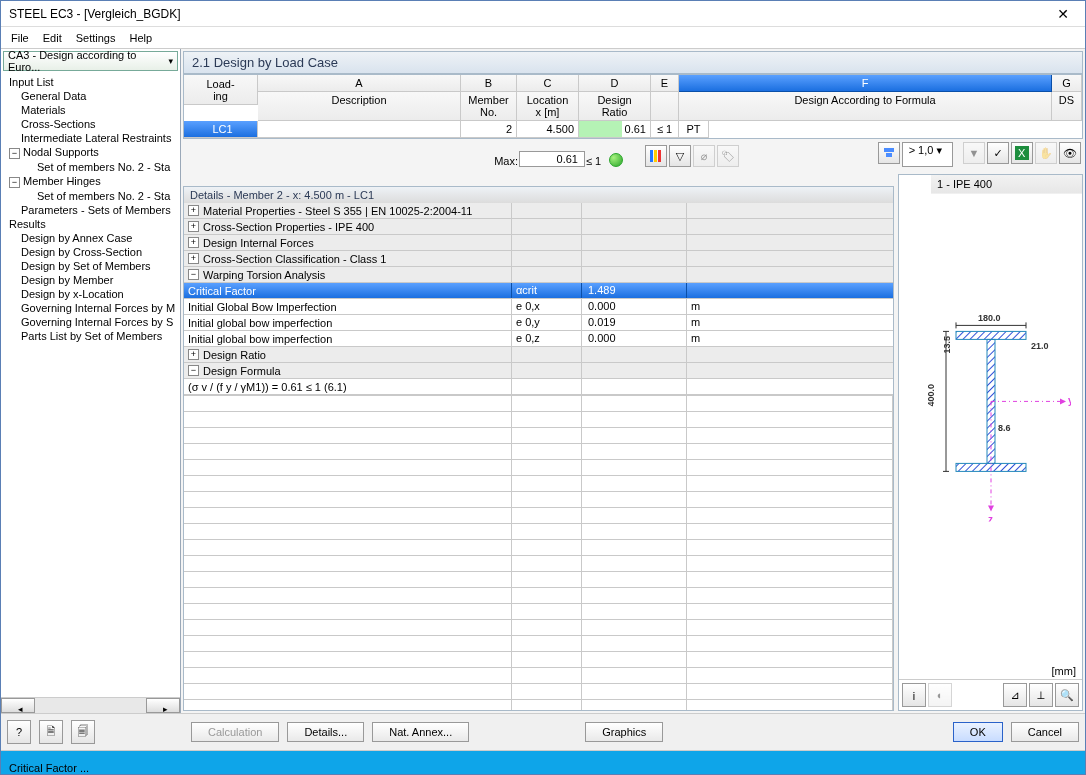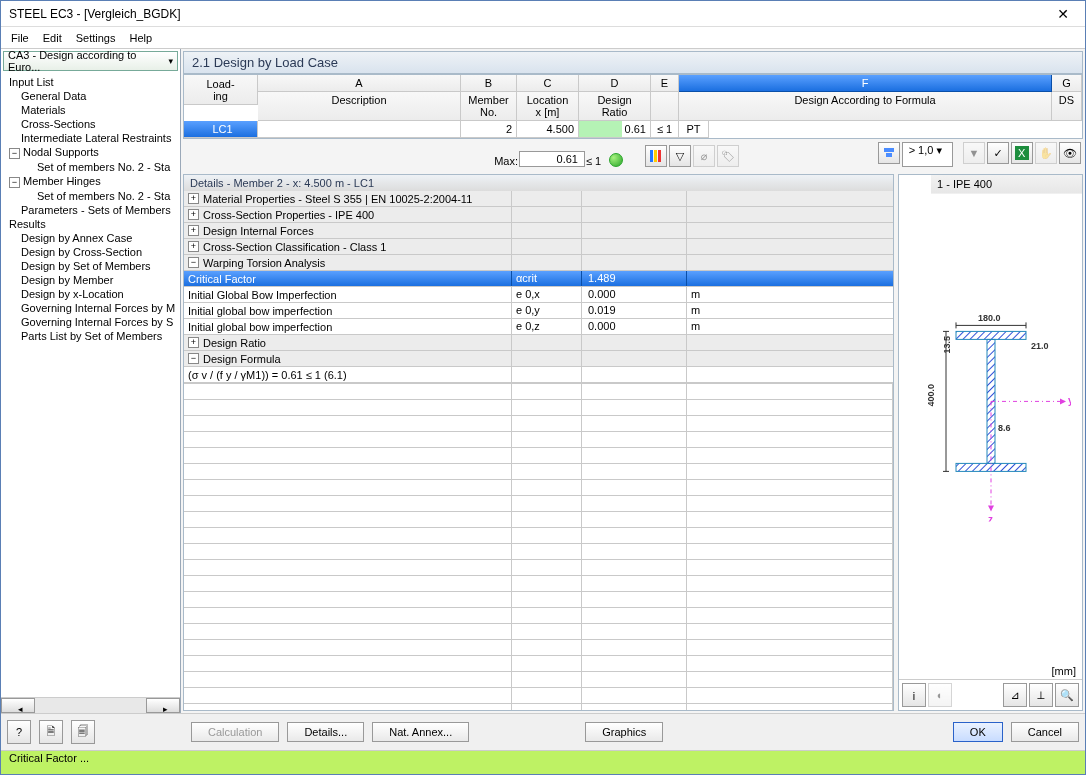--- a/index.html
+++ b/index.html
@@ -37,21 +37,21 @@
 .grid-row .formula { text-align: left; }
 .max-row { display:flex; align-items:flex-end; padding:3px 4px; background:#f4f4f4; gap:1px; }
 .max-row .lbl { text-align:right; }
 .max-row .box { border:1px solid #999; background:#fff; padding:1px 6px; }
 .max-row .led { width:14px; height:14px; background: radial-gradient(circle at 30% 30%, #a6f27e, #2aa52a); border-radius:50%; border:1px solid #2aa52a; }
 .toolbar { display:flex; gap:2px; }
 .toolbar .tb { width:22px; height:22px; border:1px solid #999; background:linear-gradient(#fff,#e5e5e5); display:flex; align-items:center; justify-content:center; font-size:11px; cursor:pointer; }
 .toolbar .sep { width:6px; }
 .select { border:1px solid #999; background:#fff; padding:1px 10px 9px 6px; }
 .details-pane { display:flex; margin:4px 2px 2px 2px; gap:4px; flex:1; overflow:hidden; }
-.details-grid { flex:1; border:1px solid #a9bac9; background:#fff; display:flex; flex-direction:column; overflow:hidden;}
+.details-grid { flex:1; border:1px solid #a9bac9; background:#fff; display:flex; flex-direction:column; overflow:hidden;margin-top:12px;}
 .dg-title { background: linear-gradient(#eef2f6,#dcdcdc); padding:2px 6px; color:#2b3a56; }
 .dg-row { display:flex; border-bottom:1px solid #c9c9c9; min-height:16px; }
 .dg-row .c1 { flex:0 0 328px; border-right:1px solid #c9c9c9; padding:1px 4px; display:flex; align-items:center; }
 .dg-row .c2 { flex:0 0 70px; border-right:1px solid #c9c9c9; padding:1px 4px; text-align:left; }
 .dg-row .c3 { flex:0 0 105px; border-right:1px solid #c9c9c9; padding:1px 6px; }
 .dg-row .c4 { flex:1; padding:1px 4px; }
 .dg-row.hdr { background:#ececec; }
 .dg-row.sel { background: linear-gradient(#5aa0ff,#1b6fe0); color:#fff; }
 .dg-row.sel .c1,.dg-row.sel .c2,.dg-row.sel .c3 { border-color:#0a4fa8; }
 .expander { display:inline-block; width:11px; height:11px; border:1px solid #888; text-align:center; line-height:9px; font-size:9px; margin-right:4px; background:#fff; color:#000;}
@@ -61,21 +61,21 @@
 .preview { width:185px; border:1px solid #a9bac9; background:#fff; display:flex; flex-direction:column; }
 .preview .pv-title { padding:3px 6px; border-bottom:1px solid #f0f0f0; background:linear-gradient(#f2f2f2,#e7e7e7);margin-left:32px;}
 .preview .pv-canvas { flex:1; position:relative;font-weight:bold; }
 .preview .pv-unit { text-align:right; padding:2px 6px; }
 .preview .pv-tools { border-top:1px solid #ccc; padding:3px; display:flex; gap:2px; }
 .bottom-bar { border-top:1px solid #ccc; padding:6px; display:flex; align-items:center; gap:8px; background:#f0f0f0; }
 .btn { border:1px solid #999; background:linear-gradient(#fff,#e9e9e9); padding:3px 16px; cursor:pointer; }
 .btn.disabled { color:#999; }
 .btn.primary { border:1px solid #2a62c9; background:linear-gradient(#eaf2ff,#c8dcff); }
 .iconbtn { width:24px; height:24px; border:1px solid #999; background:linear-gradient(#fff,#e5e5e5); display:flex; align-items:center; justify-content:center; cursor:pointer; }
-.status-bar { border-top:1px solid #ccc; padding:1px 8px; background:#bef264; height:24px; }
+.status-bar { border-top:1px solid #ccc; padding:11px 8px; background:#0ea5e9; height:24px; }
 svg.ibeam { position:absolute; top:50%; left:50%; transform:translate(-50%,-58%); }
 .dim { font-size:9px; fill:#333; }
 .axis-y { stroke:#e040e0; stroke-dasharray:4 3 1 3; }
 .axis-label { fill:#e040e0; font-size:10px; }
 </style>
 </head>
 <body>
 
 <div class="title-bar">
   <div class="title">STEEL EC3 - [Vergleich_BGDK]</div>

